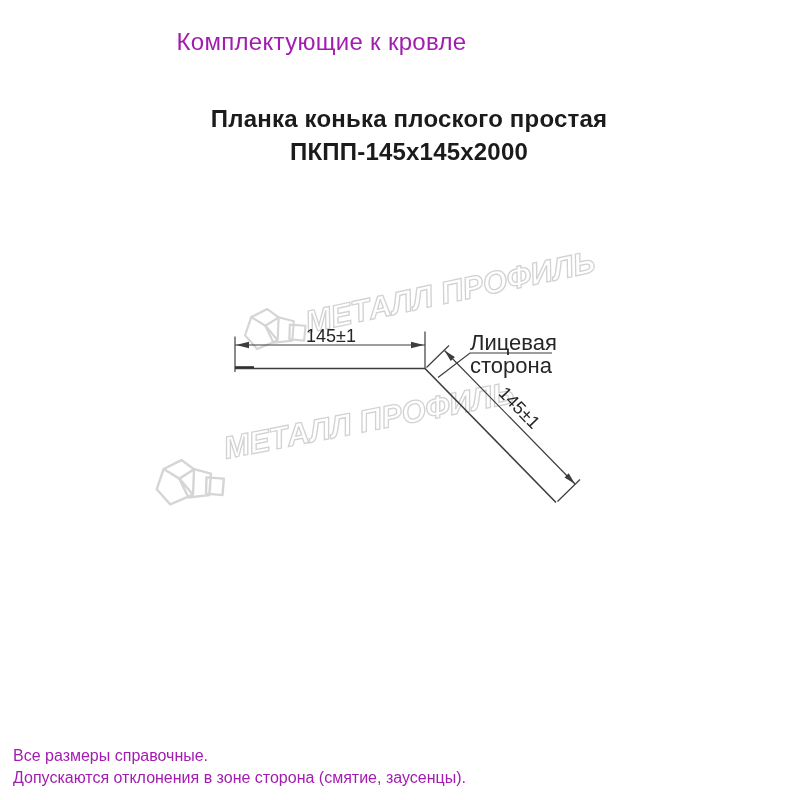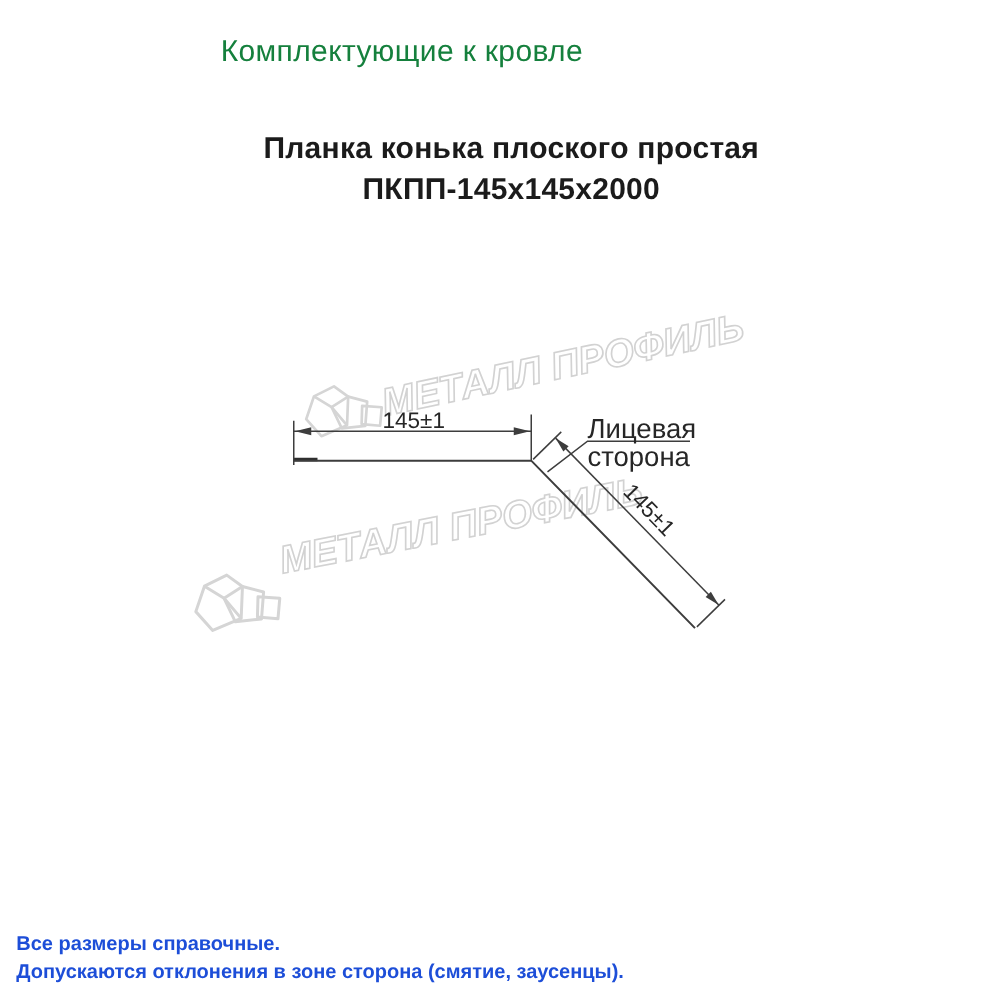--- a/index.html
+++ b/index.html
@@ -2,21 +2,21 @@
 <html lang="ru"><head>
 <meta charset="utf-8">
 <style>
   html,body{margin:0;padding:0;background:#fff;}
   .page{
     position:relative;width:800px;height:800px;background:#ffffff;
     font-family:"Liberation Sans", sans-serif;overflow:hidden;
   }
   .page-title{
     position:absolute;top:28px;left:0;width:643px;text-align:center;
-    font-size:24px;font-weight:400;color:#15803d;letter-spacing:.3px;
+    font-size:24px;font-weight:400;color:#a21caf;letter-spacing:.3px;
   }
   .product-title{
     position:absolute;top:102px;left:9px;width:800px;text-align:center;
     font-size:24px;font-weight:700;color:#1b1b1b;line-height:33px;letter-spacing:.2px;
   }
   .wm-text{
     position:absolute;white-space:nowrap;
     font-size:31px;font-weight:700;font-style:italic;letter-spacing:0;
     color:#e7e7e7;
     -webkit-text-fill-color:transparent;
@@ -32,21 +32,21 @@
   .diagram{position:absolute;left:0;top:0;}
   .diagram .ln{stroke:#3d3d3d;stroke-width:1.2;fill:none;}
   .diagram .profile{stroke:#3d3d3d;stroke-width:1.6;fill:none;}
   .diagram .stub{stroke:#2e2e2e;stroke-width:2.8;fill:none;}
   .diagram .arrow{fill:#3d3d3d;stroke:none;}
   .diagram text{fill:#262626;font-family:"Liberation Sans", sans-serif;}
   .dim-label{font-size:18px;}
   .face-label{font-size:22px;}
   .footer-notes{
     position:absolute;left:13px;top:745px;width:760px;
-    font-size:16px;line-height:22px;color:#1d4ed8;font-weight:700;
+    font-size:16px;line-height:22px;color:#a21caf;font-weight:400;
   }
 </style>
 </head>
 <body>
 
 <div class="page">
 
   <div class="page-title">Комплектующие к кровле</div>
   <div class="product-title">
     <div>Планка конька плоского простая</div>

